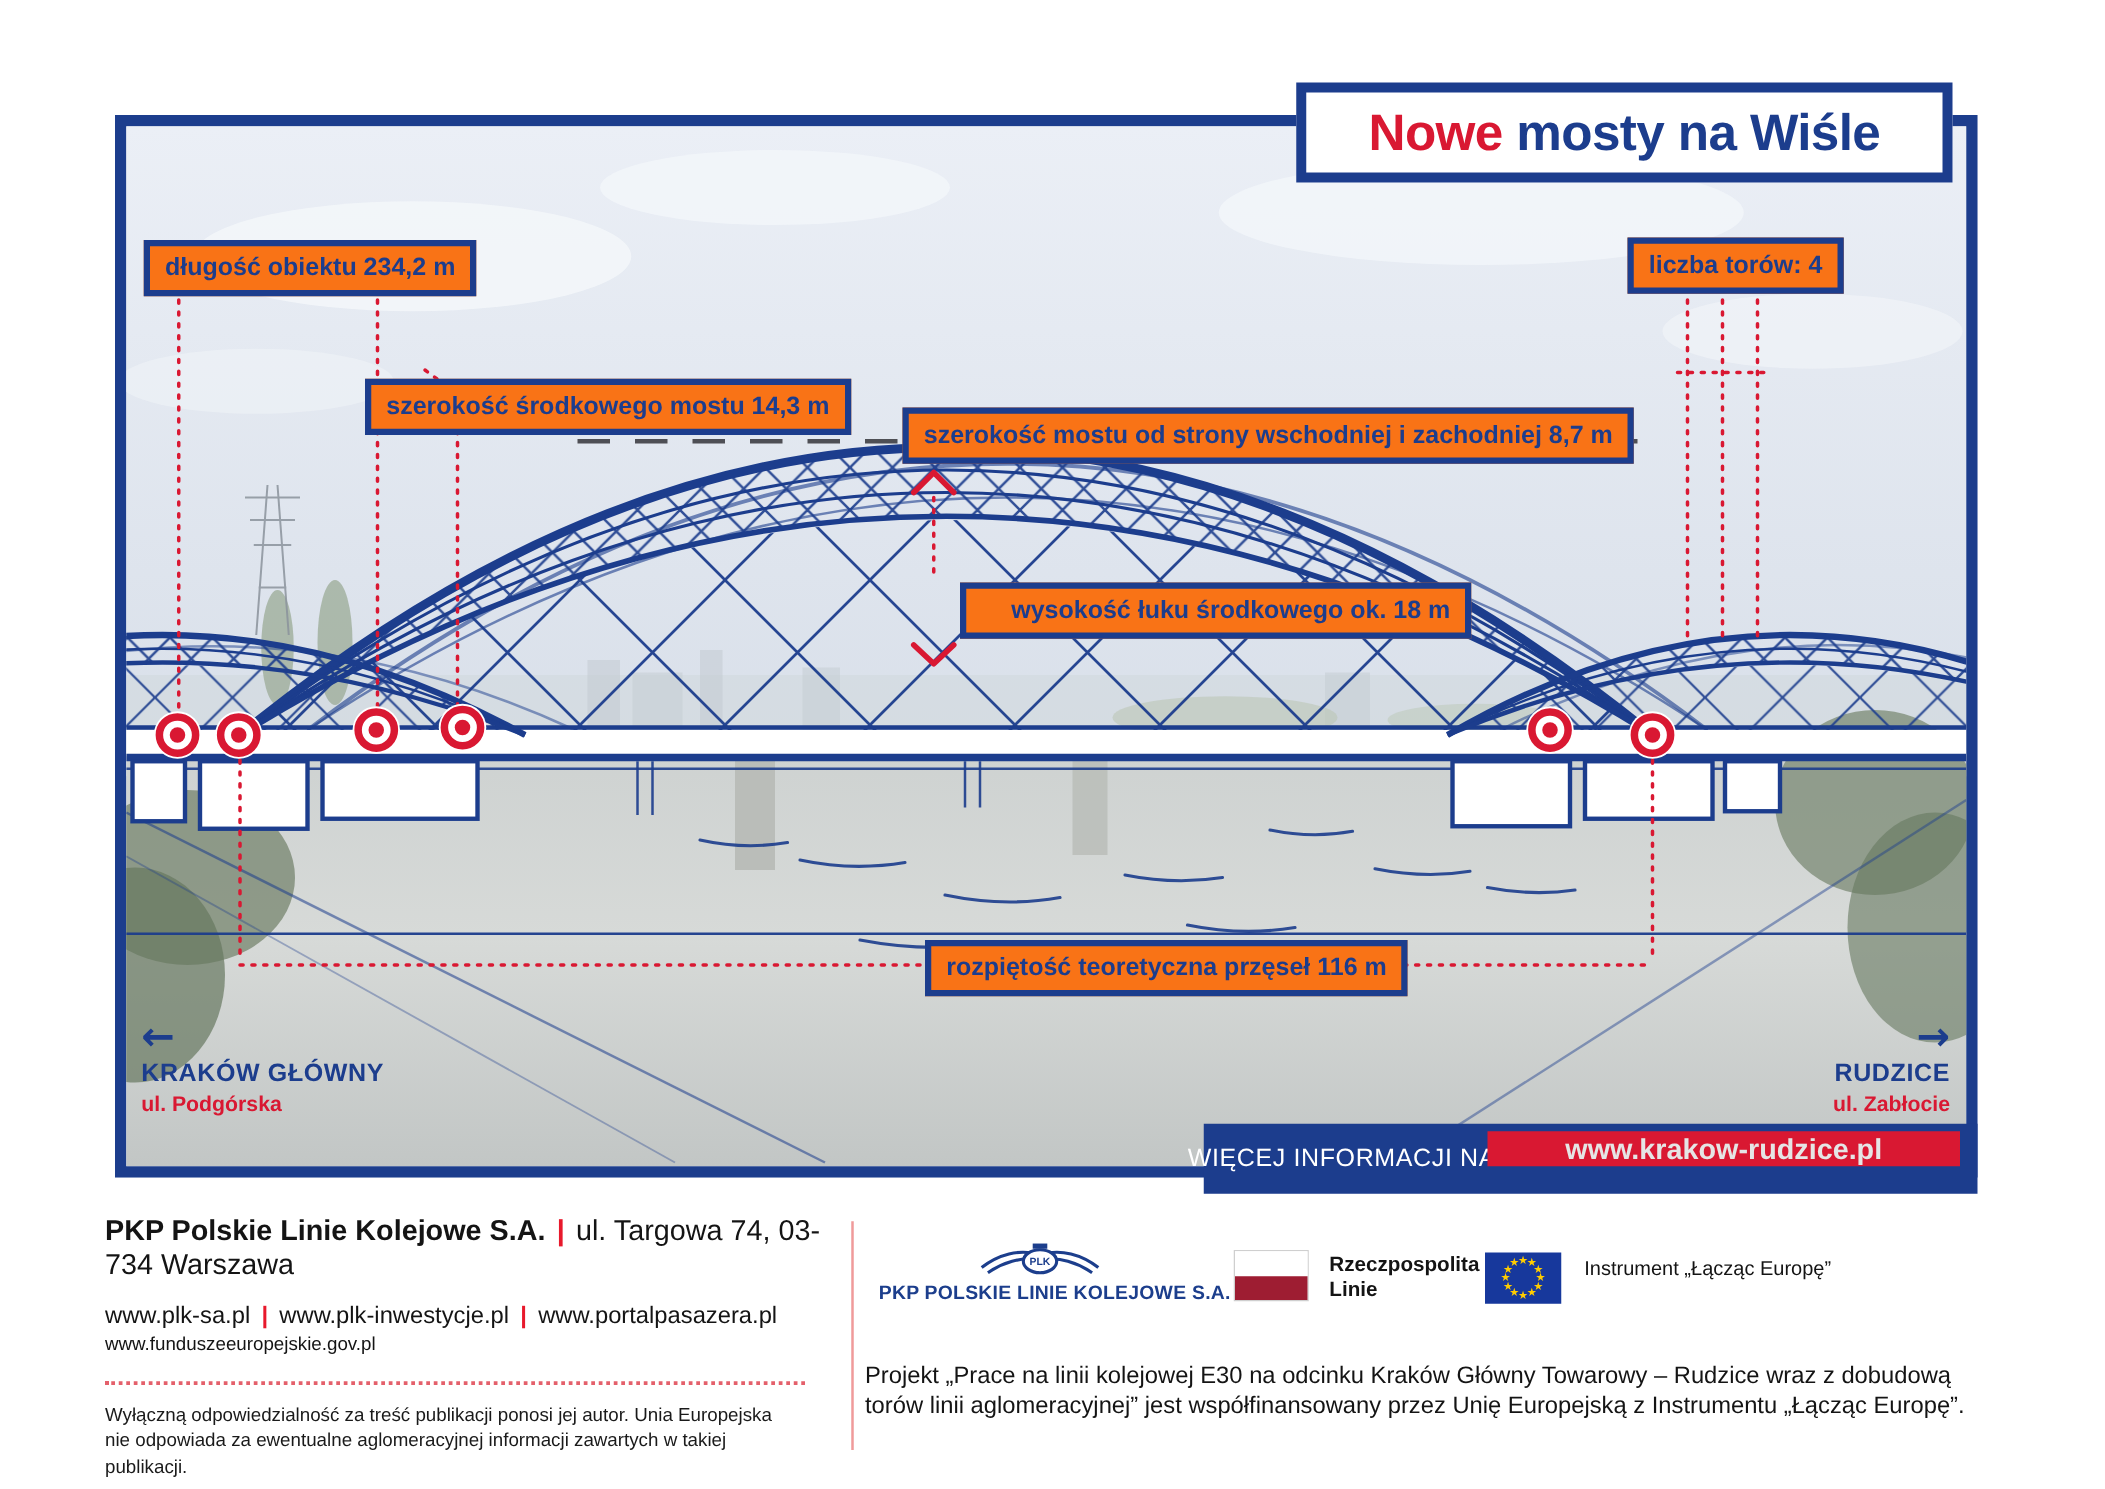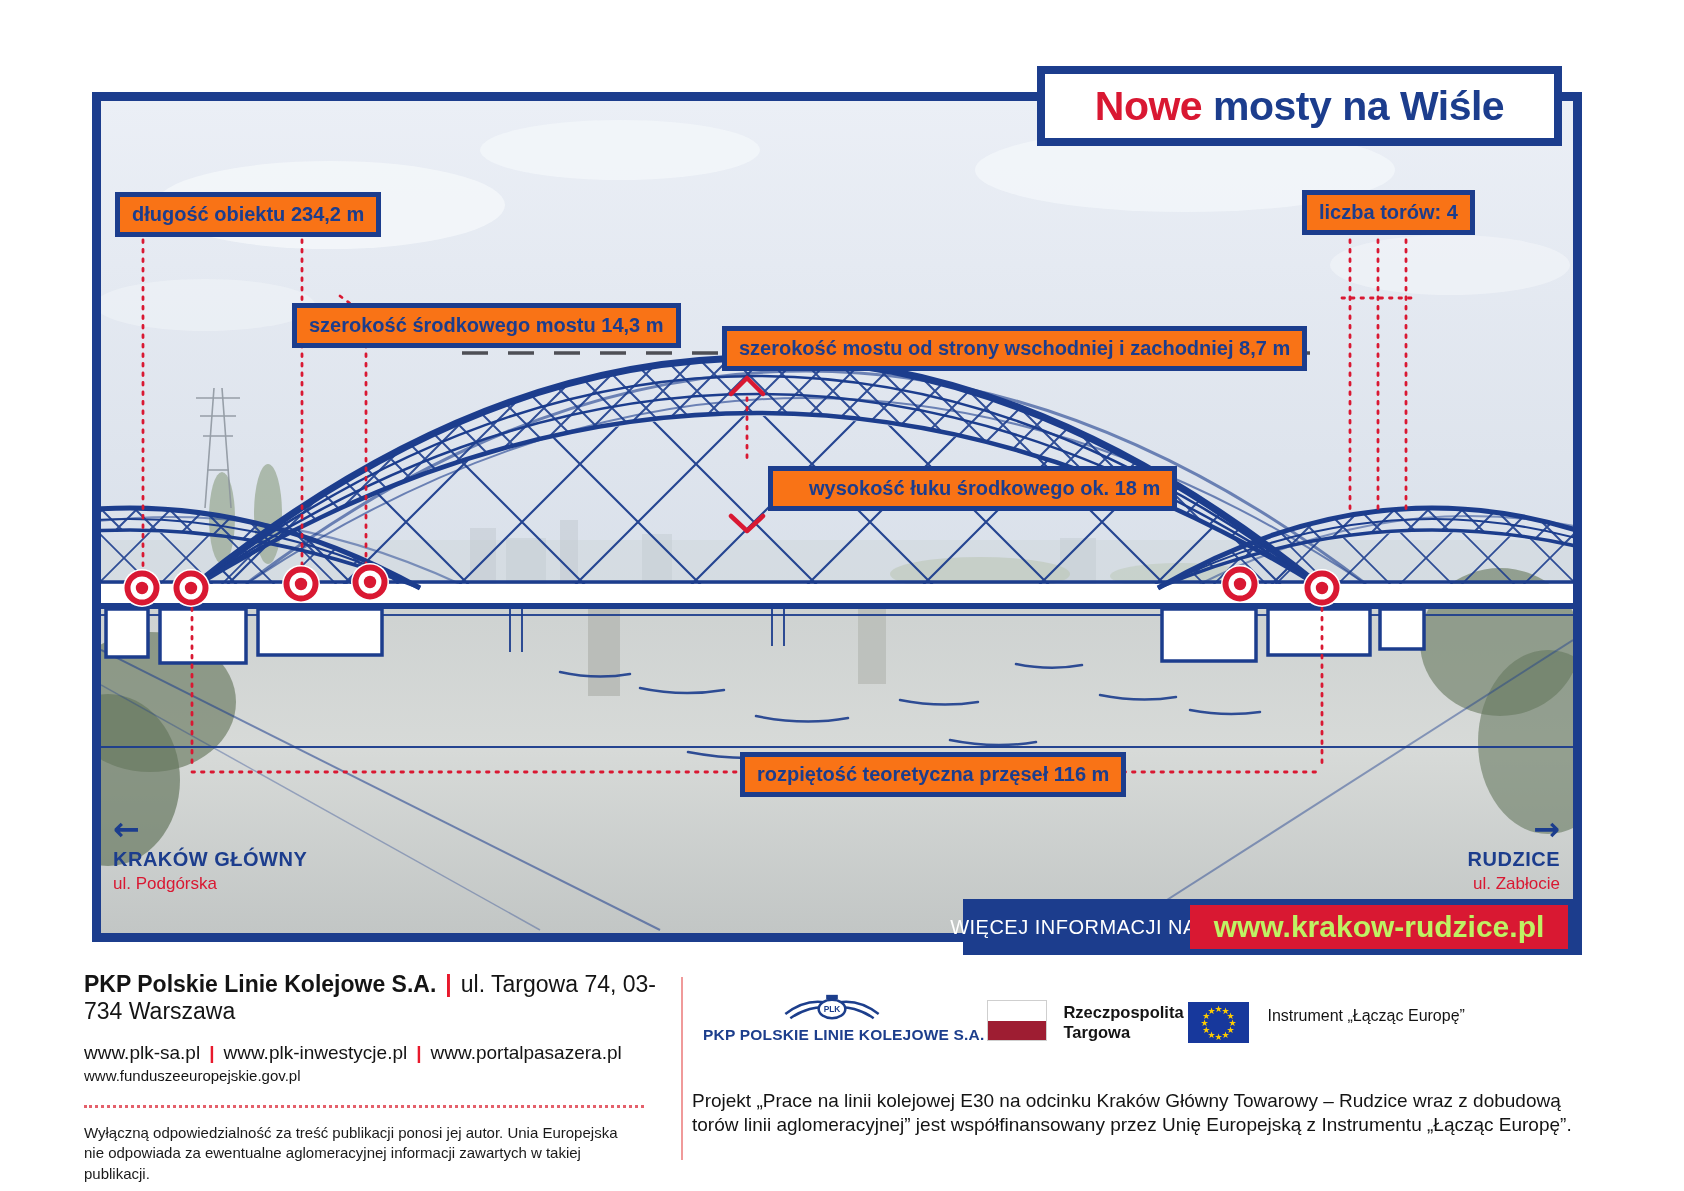--- a/index.html
+++ b/index.html
@@ -28,29 +28,29 @@
   .lbl-height   { left:768px;  top:466px;padding-left:36px; }
   .lbl-span     { left:740px;  top:752px; }
   .lbl-tracks   { left:1302px; top:190px; }
 
   
   .dir { position:absolute; z-index:4; }
   .dir-left  { left:113px; top:814px; text-align:left; }
   .dir-right { right:124px; top:814px; text-align:right; }
   .dir-arrow { font-family:"DejaVu Sans",sans-serif; font-size:32px; font-weight:bold; color:#1c3d8d; line-height:30px; display:block; }
   .dir-station { font-size:20px; font-weight:bold; color:#1c3d8d; letter-spacing:0.5px; margin-top:4px; display:block; }
-  .dir-street  { font-size:17px; font-weight:normal; color:#d91832; margin-top:3px; display:block; }
+  .dir-street  { font-size:17px; font-weight:bold; color:#d91832; margin-top:3px; display:block; }
 
   
   .info-bar { position:absolute; left:963px; top:899px; width:619px; height:56px;
     background:#1c3d8d; z-index:7; }
   .info-bar .ib-label { position:absolute; left:0; top:0; width:227px; height:56px;
     color:#fff; font-size:20px; letter-spacing:0.5px; display:flex; align-items:center; justify-content:center; white-space:nowrap; }
-  .info-bar .ib-url { position:absolute; left:227px; top:6px; width:378px; height:44px;
-    background:#d91832; color:#bef264; font-size:30px; font-weight:bold;
+  .info-bar .ib-url { position:absolute; left:227px; top:6px; width:378px; height:28px;
+    background:#d91832; color:#e5e5e5; font-size:23px; font-weight:bold;
     display:flex; align-items:center; justify-content:center; white-space:nowrap; }
 
   
   .footer-divider { position:absolute; left:681px; top:977px; width:2px; height:183px; background:#f09a9a; }
   .footer-left { position:absolute; left:84px; top:971px; width:580px; color:#141414; }
   .f-line1 { font-size:23px; }
   .f-line1 .co { font-weight:bold; }
   .pipe { color:#e8192c; font-weight:bold; margin:0 9px; }
   .f-links { font-size:19px; margin-top:17px; }
   .f-links2 { font-size:15px; margin-top:3px; }
@@ -323,21 +323,21 @@
       <ellipse cx="60" cy="18" rx="16" ry="11" fill="#fff" stroke="#1c3e8c" stroke-width="3"></ellipse>
       <text x="60" y="22" text-anchor="middle" font-size="10" font-weight="bold" fill="#1c3e8c">PLK</text>
     </svg>
     <span class="pkp-name">PKP POLSKIE LINIE KOLEJOWE S.A.</span>
   </div>
 
   <div class="pl-block">
     <span class="pl-flag"><span class="w" style="display: block;"></span><span class="r" style="display:block"></span></span>
     <span class="pl-text">
       <span>Rzeczpospolita</span><br>
-      <span>Targowa</span>
+      <span>Linie</span>
     </span>
   </div>
 
   <div class="eu-block">
     <span class="eu-flag"><span><span class="eu-star" style="transform: rotate(0deg) translateY(-14px) rotate(0deg);">★</span><span class="eu-star" style="transform: rotate(30deg) translateY(-14px) rotate(-30deg);">★</span><span class="eu-star" style="transform: rotate(60deg) translateY(-14px) rotate(-60deg);">★</span><span class="eu-star" style="transform: rotate(90deg) translateY(-14px) rotate(-90deg);">★</span><span class="eu-star" style="transform: rotate(120deg) translateY(-14px) rotate(-120deg);">★</span><span class="eu-star" style="transform: rotate(150deg) translateY(-14px) rotate(-150deg);">★</span><span class="eu-star" style="transform: rotate(180deg) translateY(-14px) rotate(-180deg);">★</span><span class="eu-star" style="transform: rotate(210deg) translateY(-14px) rotate(-210deg);">★</span><span class="eu-star" style="transform: rotate(240deg) translateY(-14px) rotate(-240deg);">★</span><span class="eu-star" style="transform: rotate(270deg) translateY(-14px) rotate(-270deg);">★</span><span class="eu-star" style="transform: rotate(300deg) translateY(-14px) rotate(-300deg);">★</span><span class="eu-star" style="transform: rotate(330deg) translateY(-14px) rotate(-330deg);">★</span></span></span>
     <span class="eu-text">
       <span class="eu-l2">Instrument „Łącząc Europę”</span>
     </span>
   </div>
 

